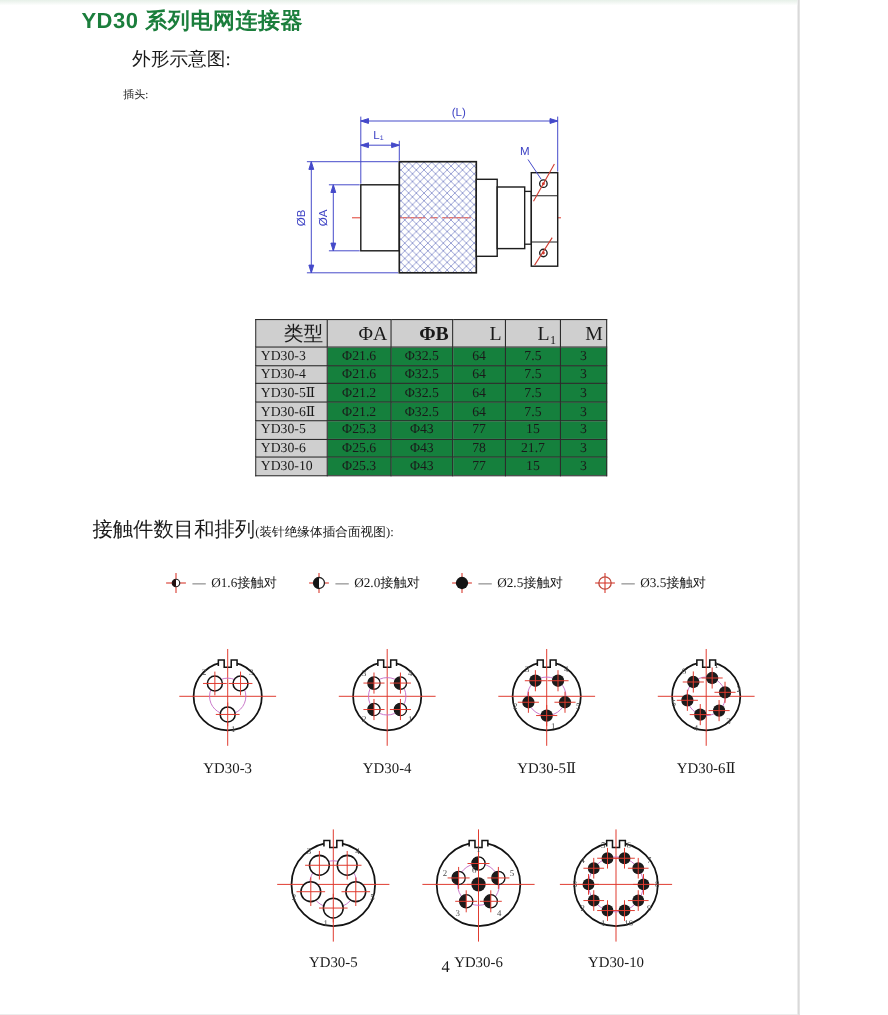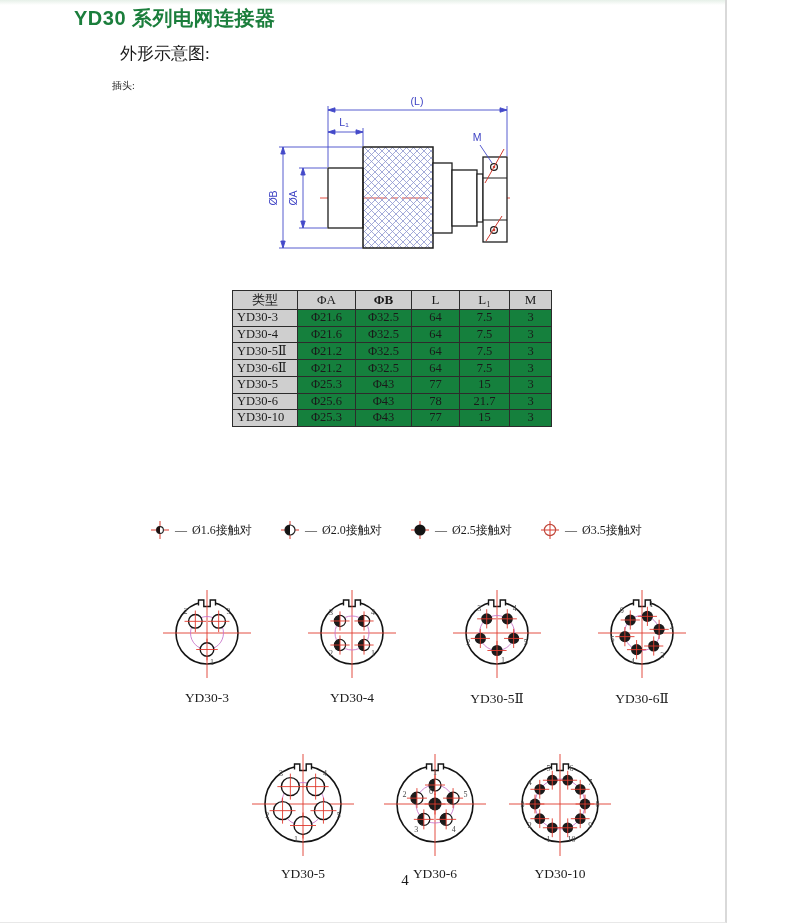--- a/index.html
+++ b/index.html
@@ -9,21 +9,21 @@
   .top-strip{position:absolute;top:0;left:0;right:0;height:5px;
              background:linear-gradient(#e6f0e8,#ffffff);}
   .title{position:absolute;left:74px;top:5px;font-family:"Liberation Sans","DejaVu Sans",sans-serif;
          font-weight:bold;font-size:20px;color:#1b7e3c;letter-spacing:.5px;}
   .h-outline{position:absolute;left:84px;top:42px;font-size:17px;margin-left:36px;}
   .h-plug{position:absolute;left:112px;top:79px;font-size:10px;}
   .drawing{position:absolute;left:256px;top:88px;}
   .spec-table{position:absolute;left:232px;top:290px;border-collapse:collapse;font-size:12.5px;}
   .spec-table th,.spec-table td{border:1px solid #2c2c2c;height:15.5px;padding:0 3px;
          text-align:center;font-weight:normal;background:#15803d;}
-  .spec-table th{background:#cfcfcf;font-size:13px;}
+  .spec-table th{background:#cfcfcf;font-size:18px;text-align:right;}
   .spec-table th:nth-child(1){width:58px;}
   .spec-table th:nth-child(2){width:51px;}
   .spec-table th:nth-child(3){width:49px;font-weight:bold;}
   .spec-table th:nth-child(4){width:41px;}
   .spec-table th:nth-child(5){width:43px;}
   .spec-table th:nth-child(6){width:35px;}
   .spec-table td:first-child{background:#cfcfcf;text-align:left;padding-left:4px;}
   .h-contacts{position:absolute;left:84px;top:468px;font-size:18.5px;}
   .h-contacts .note{font-size:11.5px;}
   .legend{position:absolute;left:150px;top:520px;display:flex;gap:8px;}
@@ -169,20 +169,23 @@
           <td>YD30-10</td>
           <td>Φ25.3</td>
           <td>Φ43</td>
           <td>77</td>
           <td>15</td>
           <td>3</td>
         </tr>
       </tbody>
   </table>
 
+  <div class="h-contacts">
+    <span>接触件数目和排列</span><span class="note">(装针绝缘体插合面视图):</span>
+  </div>
 
   <div class="legend">
       <span class="item">
         <svg width="20" height="20" viewBox="0 0 20 20">
           <line x1="1" y1="10" x2="19" y2="10" stroke="#d83a2e" stroke-width="1"></line>
                    <line x1="10" y1="1" x2="10" y2="19" stroke="#d83a2e" stroke-width="1"></line>
           <circle cx="10" cy="10" r="3.4" fill="#fff" stroke="#222" stroke-width="1.1"></circle>
           <path d="M10,6.6 A3.4,3.4 0 0 0 10,13.4 Z" fill="#201010"></path>
         </svg>
         <span class="dash">—</span>

